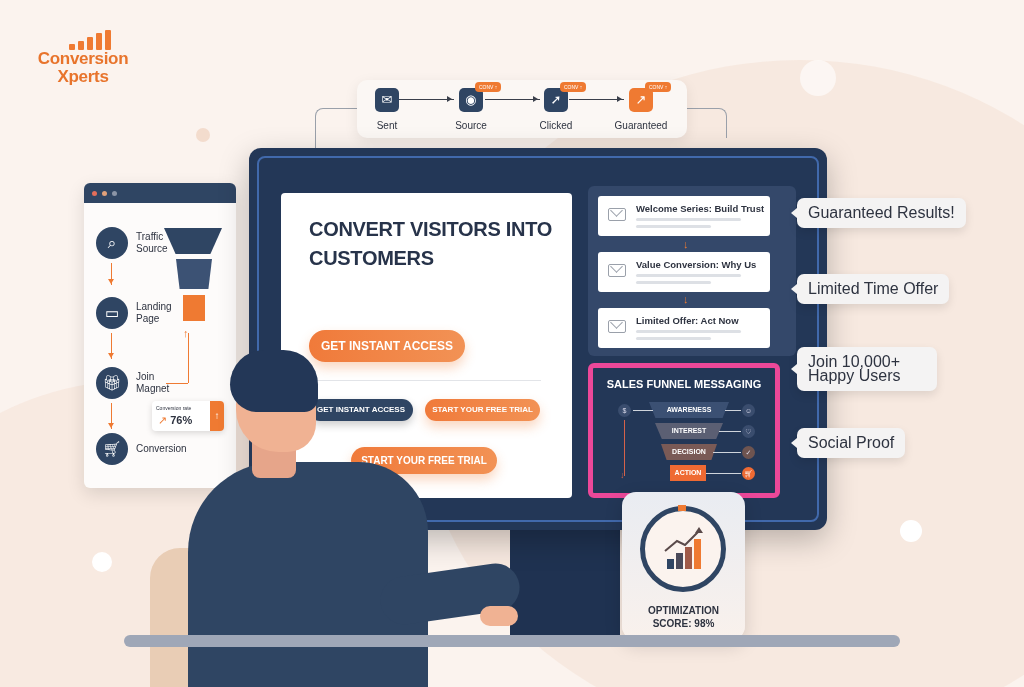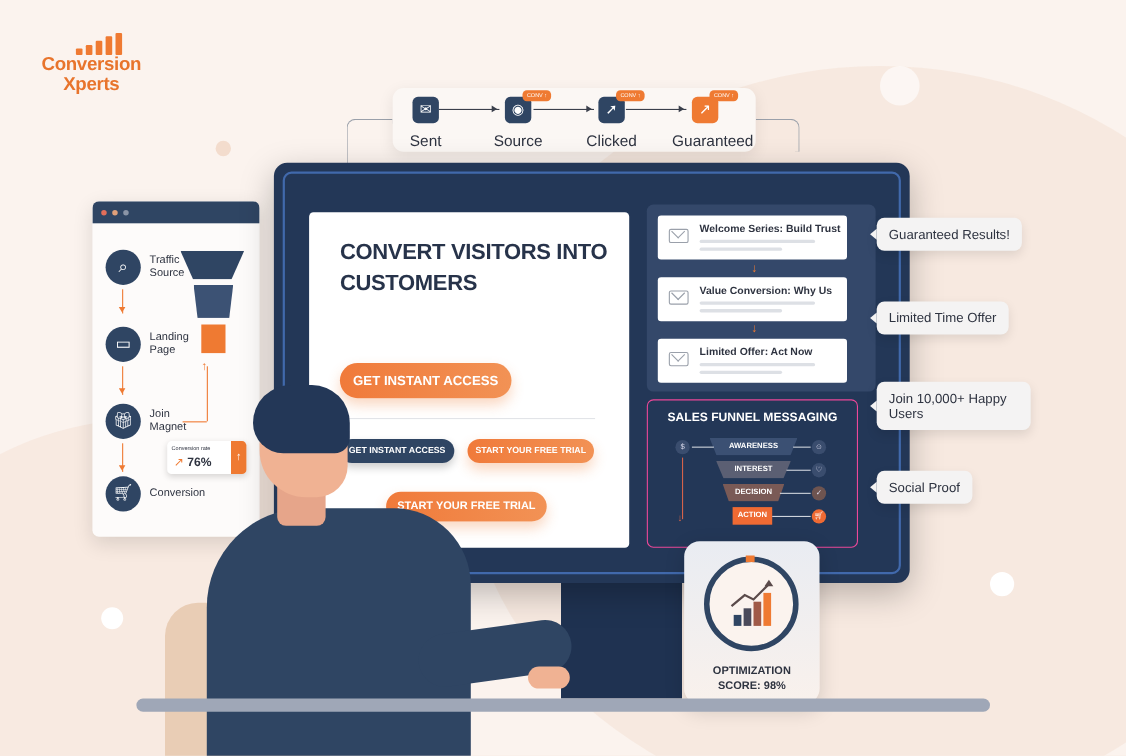--- a/index.html
+++ b/index.html
@@ -9,21 +9,21 @@
 .blob2{left:-120px;top:380px;width:520px;height:420px;background:#f7e6dc;opacity:.7}
 .dot{position:absolute;border-radius:50%;background:#fff}
 .logo{position:absolute;left:28px;top:28px;width:110px;text-align:center}
 .logo .bars{display:flex;justify-content:center;align-items:flex-end;gap:3px;height:22px;margin-left:14px}
 .logo .bars span{width:6px;background:#ef7a32;border-radius:1px}
 .logo .name{color:#e8742c;font-weight:bold;font-size:17px;line-height:18px;letter-spacing:-.3px}
 .flow{position:absolute;left:357px;top:80px;width:330px;height:58px;background:#fbf7f4;border-radius:10px;box-shadow:0 4px 14px rgba(0,0,0,.08);}
 .flow .step{position:absolute;top:8px;width:60px;text-align:center}
 .flow .ico{width:24px;height:24px;margin:0 auto;border-radius:5px;background:#2f4563;color:#fff;font-size:13px;line-height:24px}
 .flow .ico.o{background:#ef7a32}
-.flow .lbl{font-size:14px;color:#2e3340;margin-top:8px}
+.flow .lbl{font-size:10px;color:#2e3340;margin-top:8px}
 .flow .badge{position:absolute;top:-6px;left:34px;background:#ef7a32;color:#fff;font-size:5px;padding:2px 4px;border-radius:4px;white-space:nowrap}
 .flow .arr{position:absolute;top:19px;height:1px;background:#3a3f4b}
 .flow .arr:after{content:"";position:absolute;right:-1px;top:-3px;border:3px solid transparent;border-left:5px solid #3a3f4b}
 .connector{position:absolute;border:1px solid #9aa0aa}
 .left-panel{position:absolute;left:84px;top:183px;width:152px;height:305px;background:#fdfbfa;border-radius:6px;box-shadow:0 6px 18px rgba(0,0,0,.12);overflow:hidden}
 .left-panel .top{height:20px;background:#2f4563;display:flex;gap:5px;align-items:center;padding-left:8px}
 .left-panel .top i{width:5px;height:5px;border-radius:50%;display:block}
 .lp-item{position:absolute;left:12px;display:flex;align-items:center;gap:8px}
 .lp-item .c{width:32px;height:32px;border-radius:50%;background:#2f4563;color:#fff;font-size:15px;line-height:32px;text-align:center}
 .lp-item .t{font-size:10px;color:#2e3340;line-height:12px}
@@ -45,26 +45,26 @@
 .btn.o{background:linear-gradient(90deg,#f07a3a,#f29255)}
 .btn.n{background:#2f4563;box-shadow:0 4px 8px rgba(0,0,0,.2)}
 .divider{position:absolute;left:28px;top:187px;width:232px;height:1px;background:#e2e4e8}
 .email-panel{position:absolute;left:588px;top:186px;width:208px;height:170px;background:#34486a;border-radius:6px}
 .email{position:absolute;left:10px;width:172px;height:40px;background:#fff;border-radius:3px}
 .email .env{position:absolute;left:10px;top:12px;width:18px;height:13px;border:1.5px solid #9aa0aa;border-radius:2px}
 .email .env:after{content:"";position:absolute;left:3px;top:-3px;width:8px;height:8px;border-right:1.5px solid #9aa0aa;border-bottom:1.5px solid #9aa0aa;transform:rotate(45deg)}
 .email .ti{position:absolute;left:38px;top:7px;font-size:9.5px;font-weight:bold;color:#2e3340}
 .email .ln{position:absolute;left:38px;height:3px;background:#dde0e5;border-radius:2px}
 .e-arrow{position:absolute;left:95px;color:#ef7a32;font-size:11px}
-.funnel-panel{position:absolute;left:588px;top:363px;width:192px;height:135px;background:#233757;border:1px solid #ec4899;border-radius:6px}
+.funnel-panel{position:absolute;left:588px;top:363px;width:192px;height:135px;background:#233757;border:5px solid #ec4899;border-radius:6px}
 .funnel-panel .tt{position:absolute;left:0;right:0;top:10px;text-align:center;color:#fff;font-size:11px;font-weight:bold}
 .fseg{position:absolute;height:16px;color:#fff;font-size:7px;text-align:center;line-height:16px;font-weight:bold}
 .ficon{position:absolute;width:13px;height:13px;border-radius:50%;background:#3a4d6e;color:#dde;font-size:7px;text-align:center;line-height:13px}
 .fline{position:absolute;height:1px;background:#cfd4dc}
-.bubble{position:absolute;left:797px;background:#f4f3f3;border-radius:7px;padding:8px 11px;font-size:12px;color:#2e3340;box-shadow:0 4px 10px rgba(0,0,0,.1);line-height:14px}
+.bubble{position:absolute;left:797px;background:#f4f3f3;border-radius:7px;padding:8px 11px;font-size:16px;color:#2e3340;box-shadow:0 4px 10px rgba(0,0,0,.1);line-height:14px}
 .bubble:before{content:"";position:absolute;left:-6px;top:50%;margin-top:-5px;border:5px solid transparent;border-right:6px solid #f4f3f3;border-left:0}
 .score{position:absolute;left:622px;top:492px;width:123px;height:148px;background:linear-gradient(#e9ecf2,#f9f1ec);border-radius:14px;box-shadow:0 6px 18px rgba(0,0,0,.15)}
 .score .ring{position:absolute;left:18px;top:14px;width:86px;height:86px;border-radius:50%;border:5px solid #2f4563;background:#fbf3ee}
 .score .ring:before{content:"";position:absolute;top:-6px;left:33px;width:8px;height:6px;background:#ef7a32}
 .score .lbl{position:absolute;left:0;right:0;top:112px;text-align:center;font-size:10px;font-weight:bold;color:#2e3340;line-height:13px}
 .desk{position:absolute;left:124px;top:635px;width:776px;height:12px;background:#9fa7b7;border-radius:6px}
 .chair{position:absolute;left:150px;top:548px;width:150px;height:140px;background:#e9cdb5;border-radius:30px 30px 0 0}
 .person-body{position:absolute;left:188px;top:462px;width:240px;height:230px;background:#2f4563;border-radius:90px 70px 0 0}
 .person-neck{position:absolute;left:252px;top:432px;width:44px;height:46px;background:#e6a58a;border-radius:8px}
 .person-head{position:absolute;left:236px;top:362px;width:80px;height:90px;background:#f0b293;border-radius:45px 40px 30px 45px}

